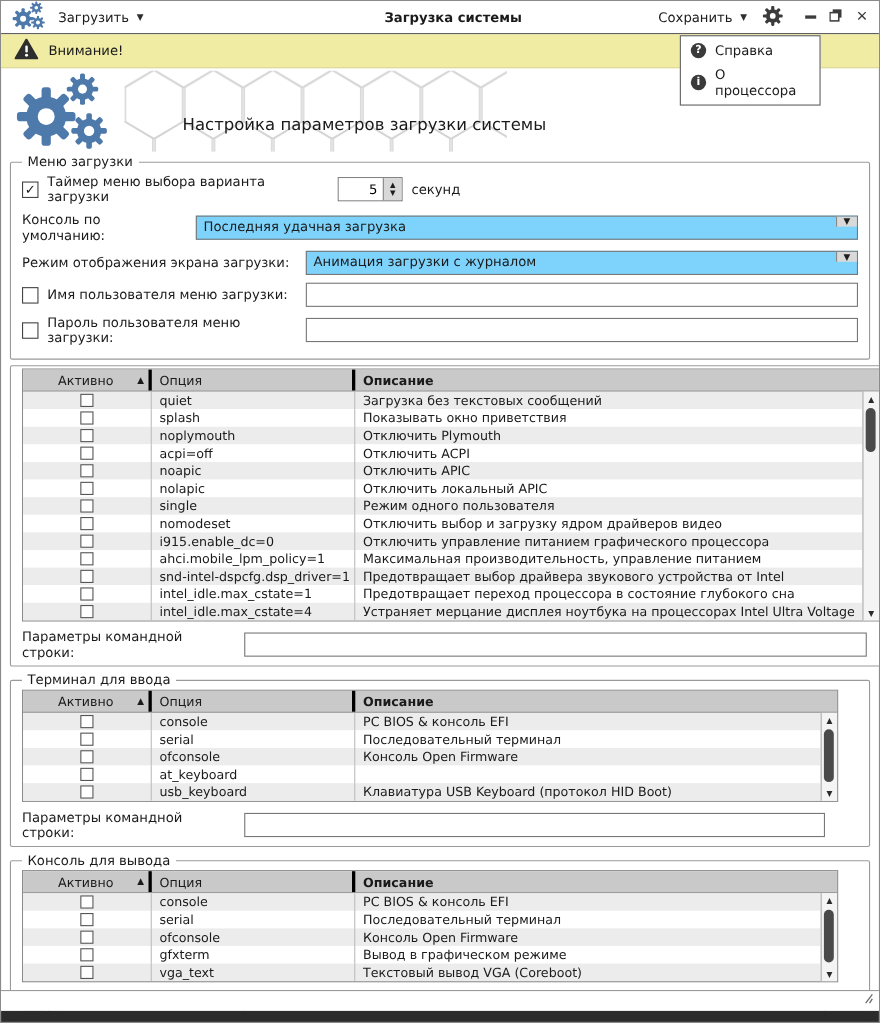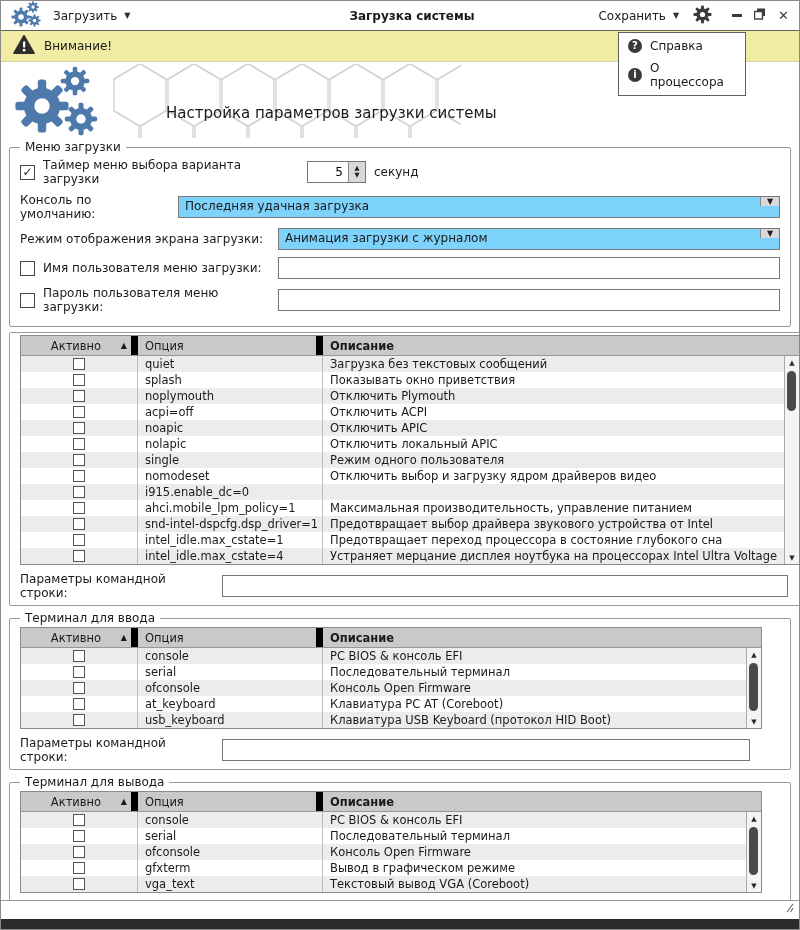--- a/index.html
+++ b/index.html
@@ -54,21 +54,21 @@
 
   .combo { flex:1; display:flex; border:1px solid #777; height:22px; background:#7dd3fc; align-items:flex-start; cursor:pointer; }
   .combo .val { flex:1; padding:2px 6px 0; white-space:nowrap; overflow:hidden; }
   .combo .arrow { width:19px; background:#d9d9d9; border-left:1px solid #888; display:flex; align-items:center; justify-content:center; font-size:8px; color:#1e1e1e; }
 
   .tinput { flex:1; height:22px; border:1px solid #777; font:inherit; padding:0 5px; background:#fff; outline:none; }
 
   
   .table { border:1px solid #8a8a8a; margin:2px 18px 0 0; position:relative; background:#fff; }
   .thead { display:flex; height:20px; background:#c9c9c9; border-bottom:1px solid #979797; }
-  .th { display:flex; align-items:center; padding:0 7px; border-right:7px solid #000000; font-size:11.5px; cursor:pointer; }
+  .th { display:flex; align-items:center; padding:0 7px; border-right:3px solid #000000; font-size:11.5px; cursor:pointer; }
   .th.c-active { width:117px; justify-content:center; position:relative; }
   .th.c-option { width:185px; }
   .th.c-desc   { flex:1; border-right:none;font-weight:bold; }
   .sort { position:absolute; right:4px; top:6px; font-size:8px; line-height:1; }
 
   .tbodywrap { display:flex; }
   .tbody { flex:1; overflow:hidden; }
   .tr { display:flex; height:16px; }
   .tr:nth-of-type(odd)  { background:#ececec; }
   .tr:nth-of-type(even) { background:#ffffff; }
@@ -309,20 +309,21 @@
               </div>
               <div class="td c-option">nomodeset</div>
               <div class="td c-desc">Отключить выбор и загрузку ядром драйверов видео</div>
             </div>
 
             <div class="tr">
               <div class="td c-active">
                 <span class="cbx"></span>
               </div>
               <div class="td c-option">i915.enable_dc=0</div>
+              <div class="td c-desc">Отключить управление питанием графического процессора</div>
             </div>
 
             <div class="tr">
               <div class="td c-active">
                 <span class="cbx"></span>
               </div>
               <div class="td c-option">ahci.mobile_lpm_policy=1</div>
               <div class="td c-desc">Максимальная производительность, управление питанием</div>
             </div>
 
@@ -399,21 +400,20 @@
               </div>
               <div class="td c-option">ofconsole</div>
               <div class="td c-desc">Консоль Open Firmware</div>
             </div>
 
             <div class="tr">
               <div class="td c-active">
                 <span class="cbx"></span>
               </div>
               <div class="td c-option">at_keyboard</div>
-              <div class="td c-desc">Клавиатура PC AT (Coreboot)</div>
             </div>
 
             <div class="tr">
               <div class="td c-active">
                 <span class="cbx"></span>
               </div>
               <div class="td c-option">usb_keyboard</div>
               <div class="td c-desc">Клавиатура USB Keyboard (протокол HID Boot)</div>
             </div>
           </div>
@@ -424,21 +424,21 @@
         </div>
       </div>
     </div>
     <div class="cmdrow">
       <span class="cmdlbl">Параметры командной строки:</span>
       <input class="tinput" style="">
     </div>
   </fieldset>
 
   <fieldset>
-    <legend>Терминал для вывода</legend>
+    <legend>Консоль для вывода</legend>
     <div class="table">
       <div class="thead">
         <div class="th c-active">
           <span>Активно</span>
           <span class="sort">▲</span>
         </div>
         <div class="th c-option">Опция</div>
         <div class="th c-desc">Описание</div>
       </div>
       <div class="tbodywrap">

